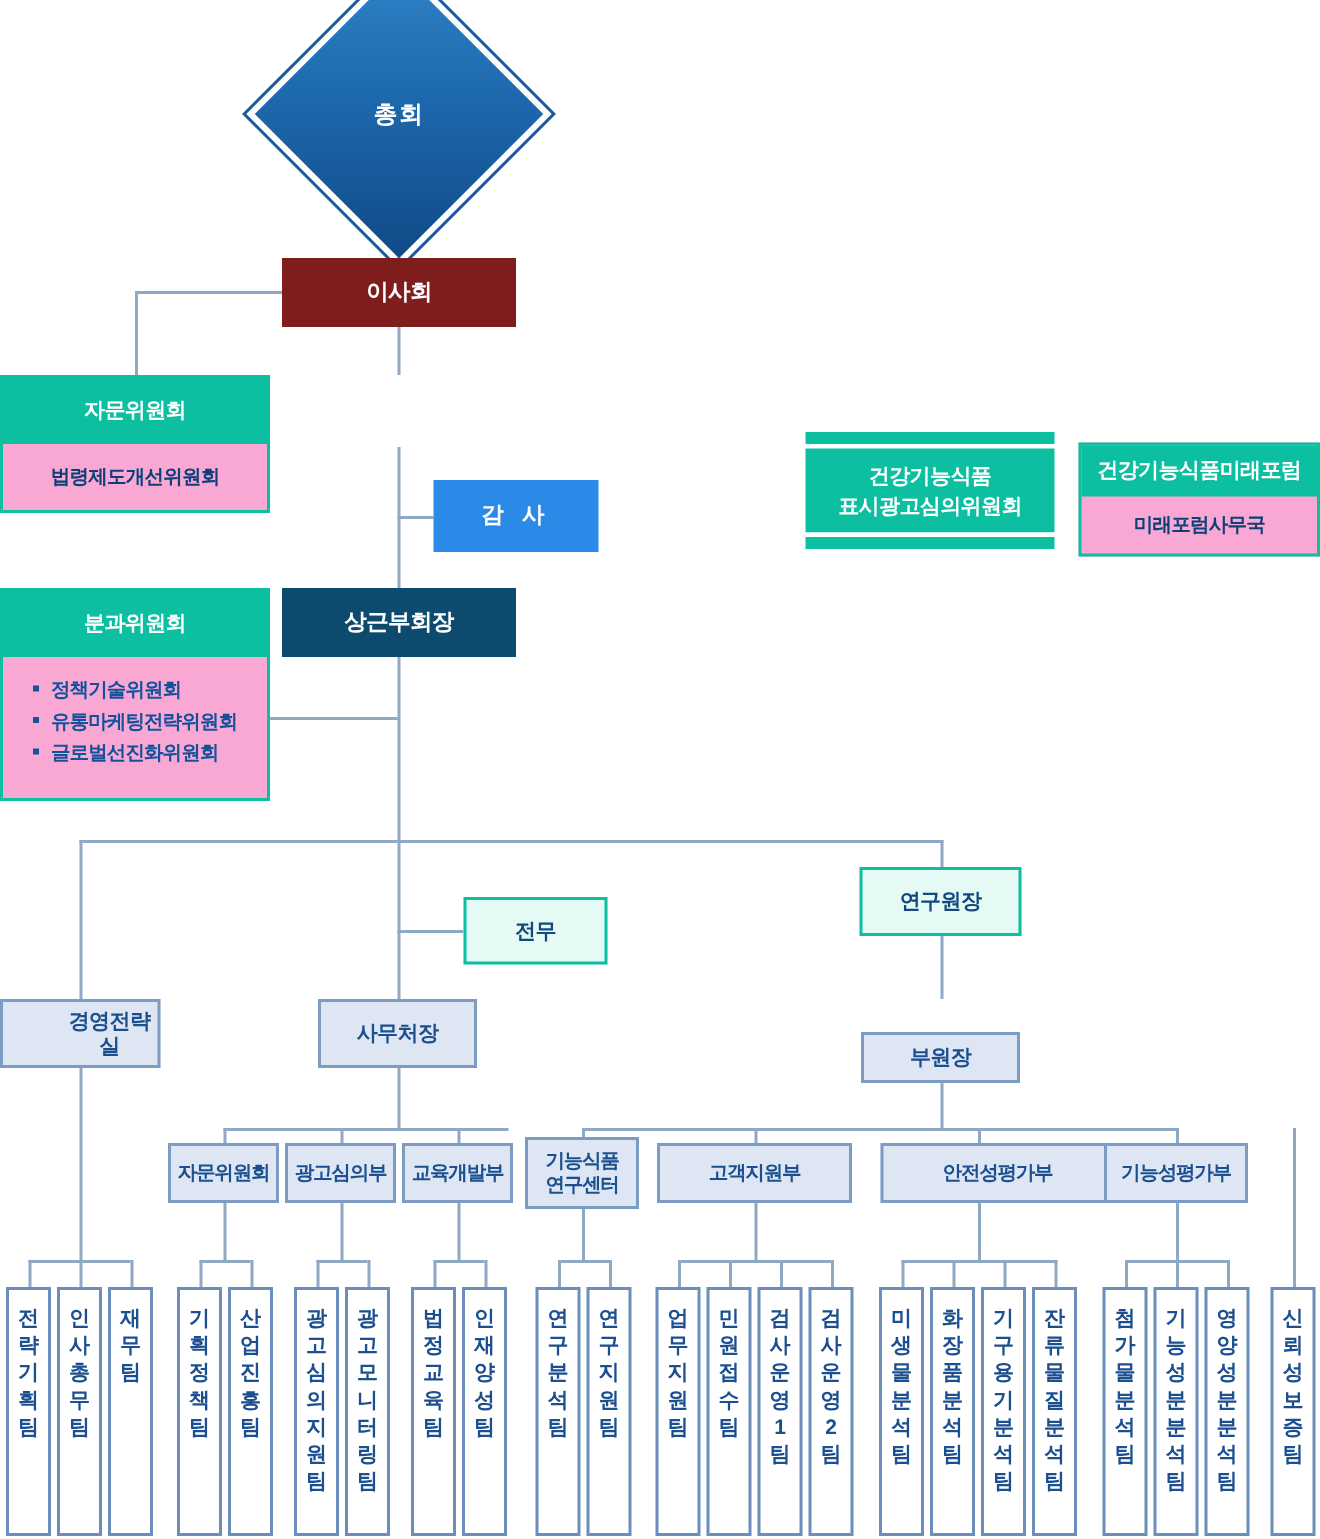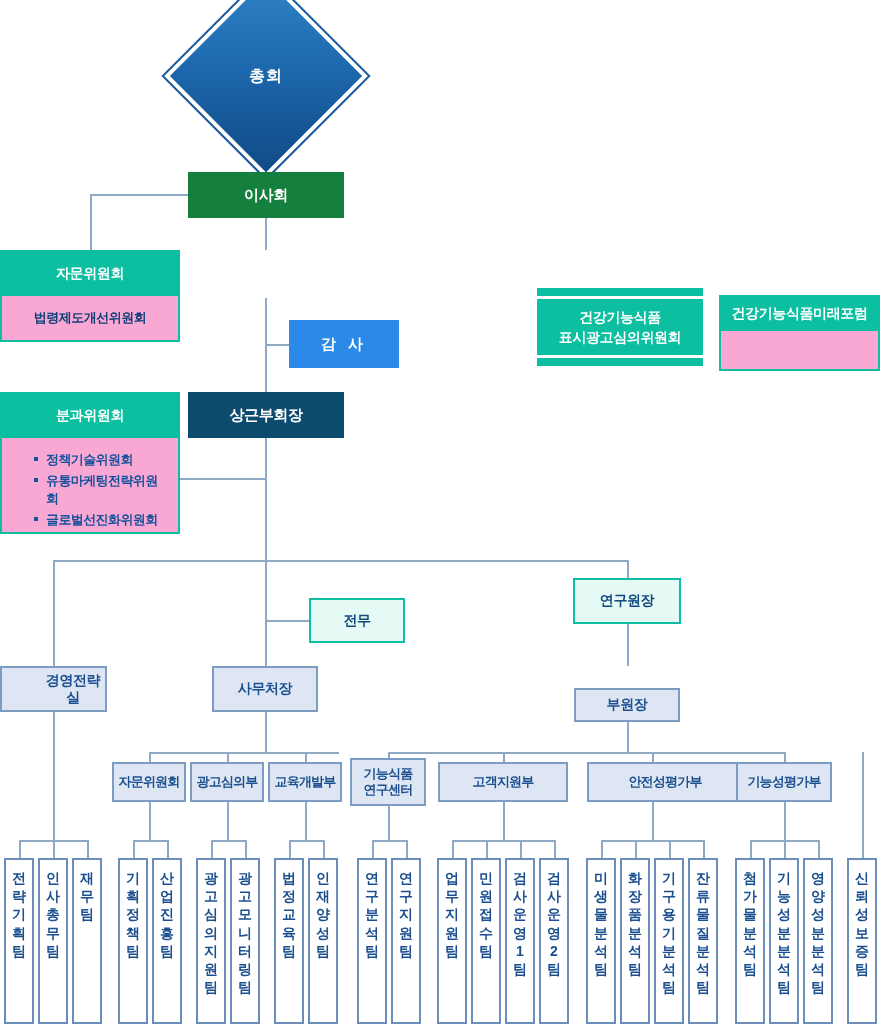--- a/index.html
+++ b/index.html
@@ -32,42 +32,42 @@
     transform:rotate(45deg);
     background:linear-gradient(135deg,#2f82c6 0%, #1d68ad 45%, #104a86 100%);
   }
   #diamond-label{
     position:absolute; left:0; top:0; width:148px; height:148px;
     display:flex; align-items:center; justify-content:center;
     color:#ffffff; font-size:16px; font-weight:bold; letter-spacing:1px;
   }
 
   
-  .navy     { background:#15803d; color:#fff; font-size:15px; }
+  .navy     { background:#7f1d1d; color:#fff; font-size:15px; }
   .blue     { background:#0b62d0; color:#fff; font-size:15px; letter-spacing:4px; }
   .blue-mid { background:#2b8ae8; color:#fff; font-size:15px; letter-spacing:4px; }
   .blue-lt  { background:#0c4a6e; color:#fff; font-size:15px; }
 
   
   .combo{ position:absolute; border:2px solid #0bbfa0; background:#f9a8d4; }
   .combo .hd{
     background:#0bbfa0; color:#fff; font-weight:bold; font-size:14px;
     display:flex; align-items:center; justify-content:center; text-align:center;
     letter-spacing:-0.4px;
   }
   .combo .bd{
     color:#0d3f78; font-weight:bold; font-size:13px;
     display:flex; align-items:center; justify-content:center; text-align:center;
     letter-spacing:-0.5px; height:100%;
   }
   .combo .bd.list{
     display:block; padding:10px 0 8px 16px; text-align:left; font-size:13px;
   }
   .combo .bd.list li{
-    list-style:none; position:relative; padding-left:12px; margin:3px 16px;
+    list-style:none; position:relative; padding-left:12px; margin:3px 4px;
     color:#14519b; font-weight:bold; letter-spacing:-0.6px;
   }
   .combo .bd.list li:before{
     content:""; position:absolute; left:0; top:6px; width:4px; height:4px;
     background:#14519b;
   }
 
   
   .tealout{
     background:#e6faf5; border:2px solid #0bbfa0; color:#12497f; font-size:14px;
@@ -219,20 +219,21 @@
         <div>건강기능식품</div>
         <div>표시광고심의위원회</div>
       </div>
     </div>
     <div class="gap"></div>
     <div class="slab" style="height:8px;"></div>
   </div>
 
   <div class="combo" style="left:719px; top:295px; width:161px; height:76px;">
     <div class="hd" style="height:34px;">건강기능식품미래포럼</div>
+    <div class="bd" style="height:38px;">미래포럼사무국</div>
   </div>
 
   <div class="combo" style="left:0px; top:392px; width:180px; height:142px;">
     <div class="hd" style="height:44px;">분과위원회</div>
     <ul class="bd list">
       <li>정책기술위원회</li>
       <li>유통마케팅전략위원회</li>
       <li>글로벌선진화위원회</li>
     </ul>
   </div>

